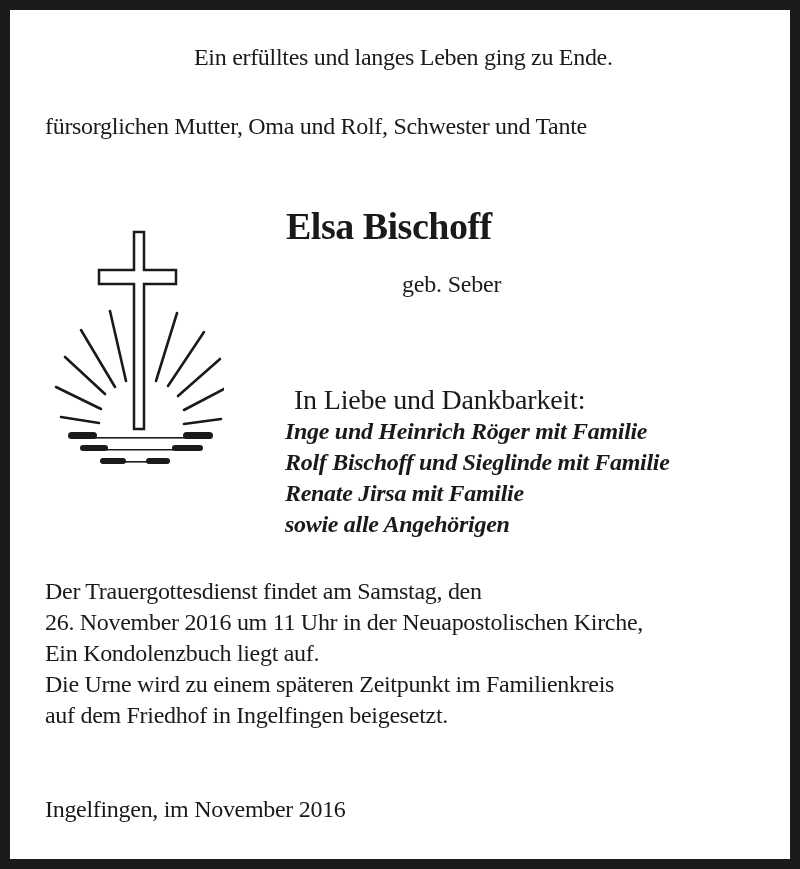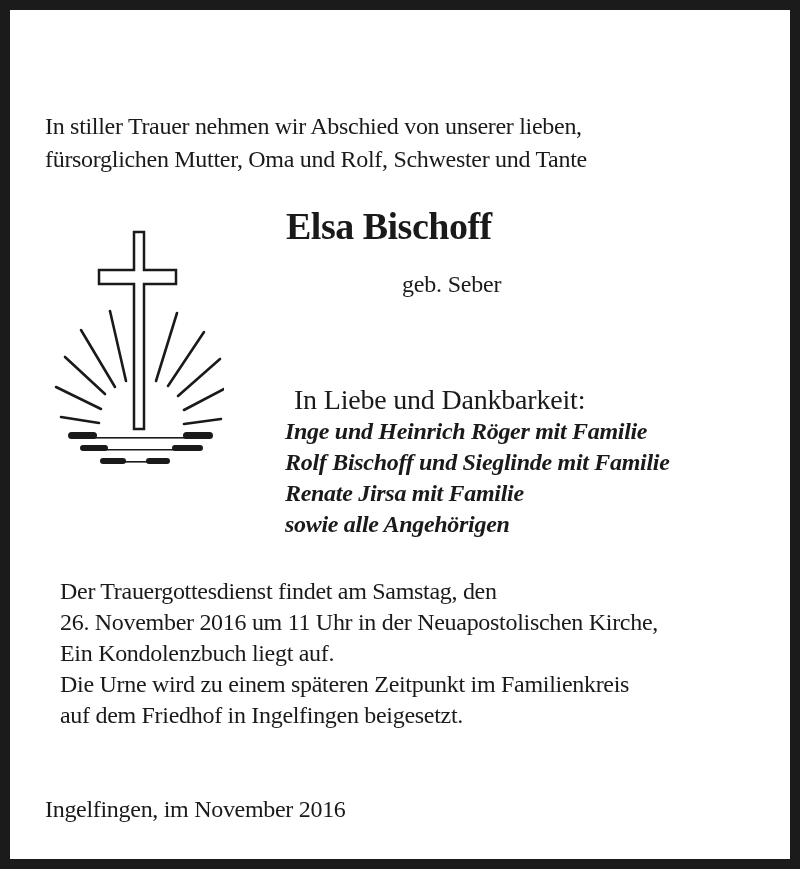--- a/index.html
+++ b/index.html
@@ -45,39 +45,39 @@
   }
   .family {
     left: 275px; top: 406px;
     font-size: 24px; font-weight: bold; line-height: 31px; letter-spacing: -0.3px; font-style: italic;
   }
   .family div { height: 31px; }
   .service {
     left: 35px; top: 566px;
     font-size: 24px; line-height: 31px; letter-spacing: -0.3px;
   }
-  .service div { height: 31px; margin-left: 15px; }
+  .service div { height: 31px; }
   .closing {
     left: 35px; top: 786px;
     font-size: 24px; letter-spacing: -0.3px;
   }
   .emblem {
     position: absolute;
     left: 34px; top: 208px;
     width: 180px; height: 250px;
   }
 </style>
 </head>
 <body>
 
 <div class="page">
 
+  <div class="abs intro">Ein erfülltes und langes Leben ging zu Ende.</div>
 
   <div class="abs trauer">
-    <div>In stiller Trauer nehmen wir Abschied von unserer lieben,</div>
     <div>fürsorglichen Mutter, Oma und Rolf, Schwester und Tante</div>
   </div>
 
   <svg class="emblem" viewBox="0 0 180 250">
 
     <path d="M90 14 L100 14 L100 52 L132 52 L132 66 L100 66 L100 211 L90 211 L90 66 L55 66 L55 52 L90 52 Z" fill="#fff" stroke="#1a1a1a" stroke-width="2.5" stroke-linejoin="miter"></path>
 
     <g stroke="#1a1a1a" stroke-width="2.6" stroke-linecap="round">
       <line x1="66" y1="93" x2="82" y2="163"></line>
       <line x1="37" y1="112" x2="71" y2="169"></line>

